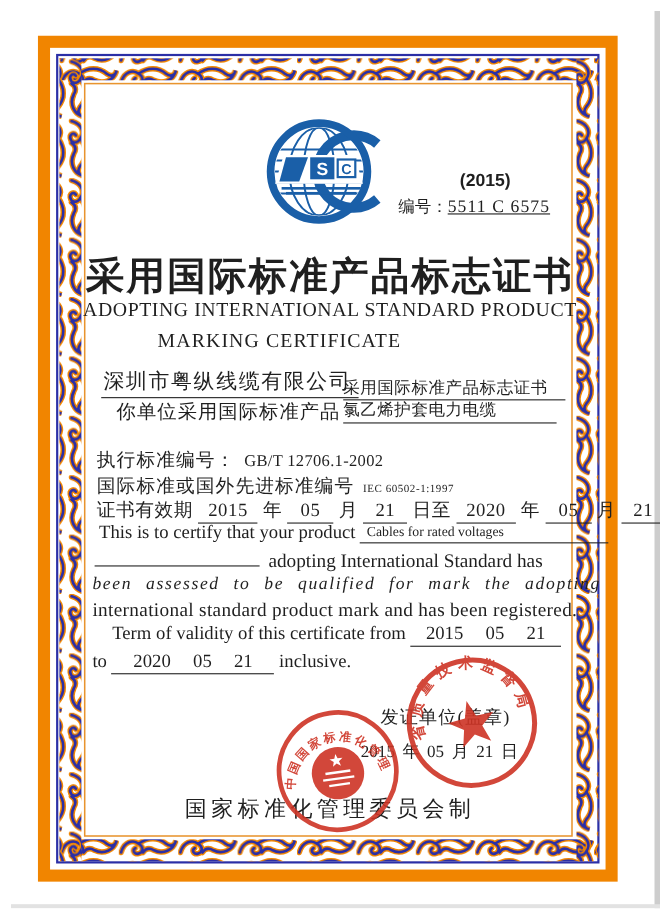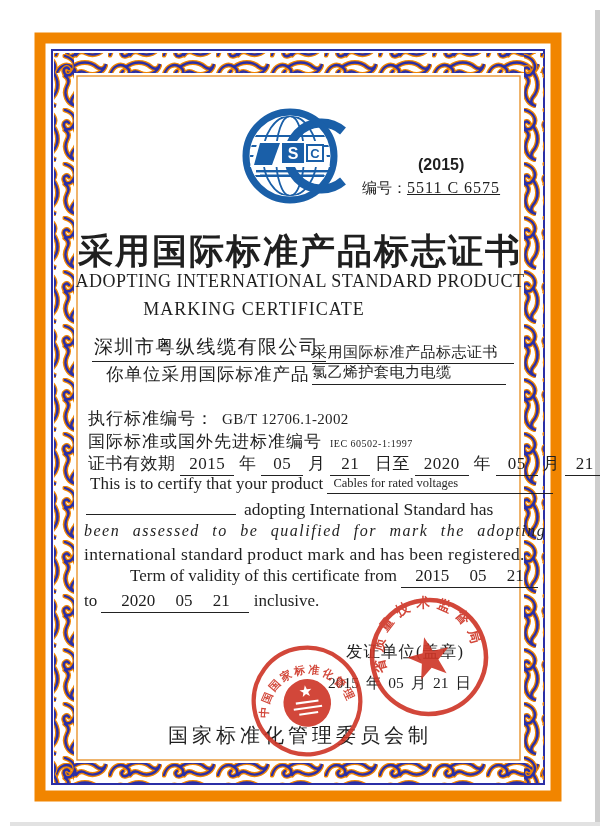--- a/index.html
+++ b/index.html
@@ -41,21 +41,21 @@
   .num-u.w-day{min-width:32px;}
 
   
   .en1{left:90px;top:474px;font-size:17px;white-space:nowrap;}
   .en1 .small-u{font-size:12.5px;border-bottom:1.4px solid #222;display:inline-block;
       min-width:218px;padding:0 2px 2px 6px;vertical-align:2px;}
   .en2{left:86px;top:498px;font-size:17.5px;white-space:nowrap;}
   .blank-u{display:inline-block;min-width:150px;border-bottom:1.4px solid #222;height:16px;margin-right:8px;}
   .en3{left:84px;top:522px;font-size:16px;font-style:italic;letter-spacing:1.5px;word-spacing:7px;white-space:nowrap;}
   .en4{left:84px;top:544px;font-size:17.5px;letter-spacing:.3px;white-space:nowrap;}
-  .term1{left:102px;top:566px;font-size:17px;white-space:nowrap;margin-left:28px;}
+  .term1{left:102px;top:566px;font-size:17px;white-space:nowrap;}
   .date-u{display:inline-block;border-bottom:1.4px solid #222;word-spacing:16px;
       padding:0 14px 1px 14px;text-align:center;}
   .term2{left:84px;top:591px;font-size:17px;white-space:nowrap;}
   .term2 .date-u{min-width:120px;}
 
   
   .issuer{left:346px;top:641px;font-size:16.5px;letter-spacing:1px;white-space:nowrap;}
   .issue-date{left:328px;top:673px;font-size:15.5px;word-spacing:3px;white-space:nowrap;}
   .footer-line{left:0;top:722px;width:600px;text-align:center;font-size:20px;letter-spacing:4px;white-space:nowrap;}
 

